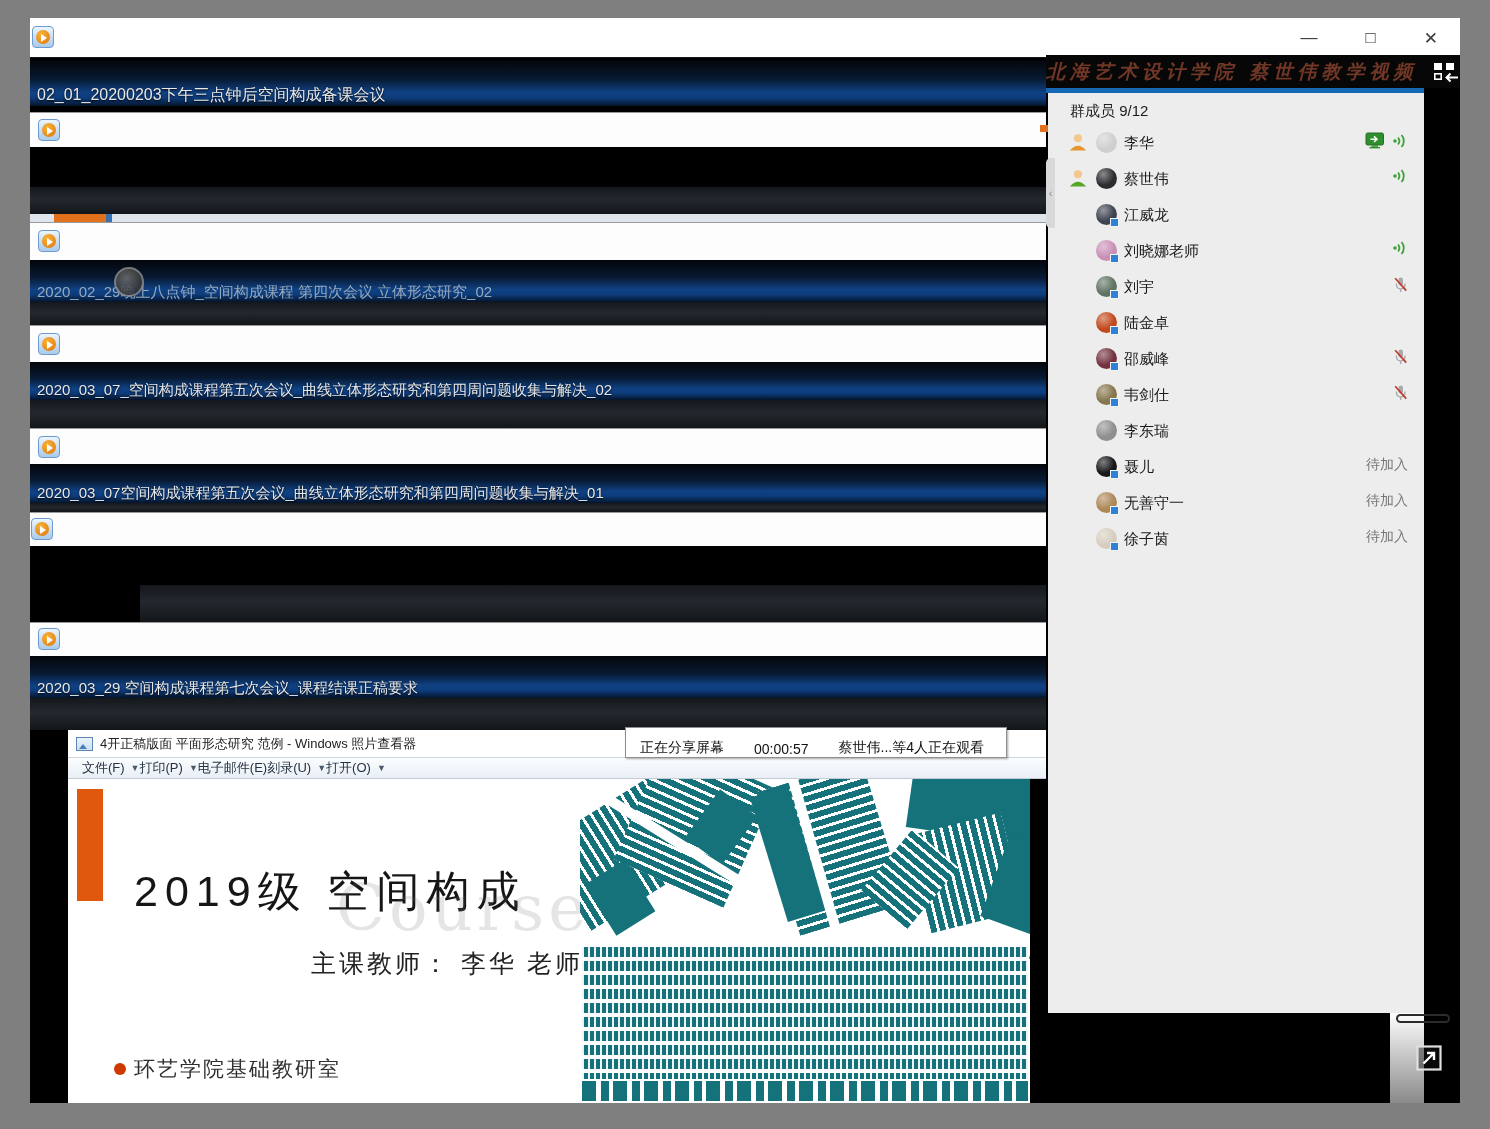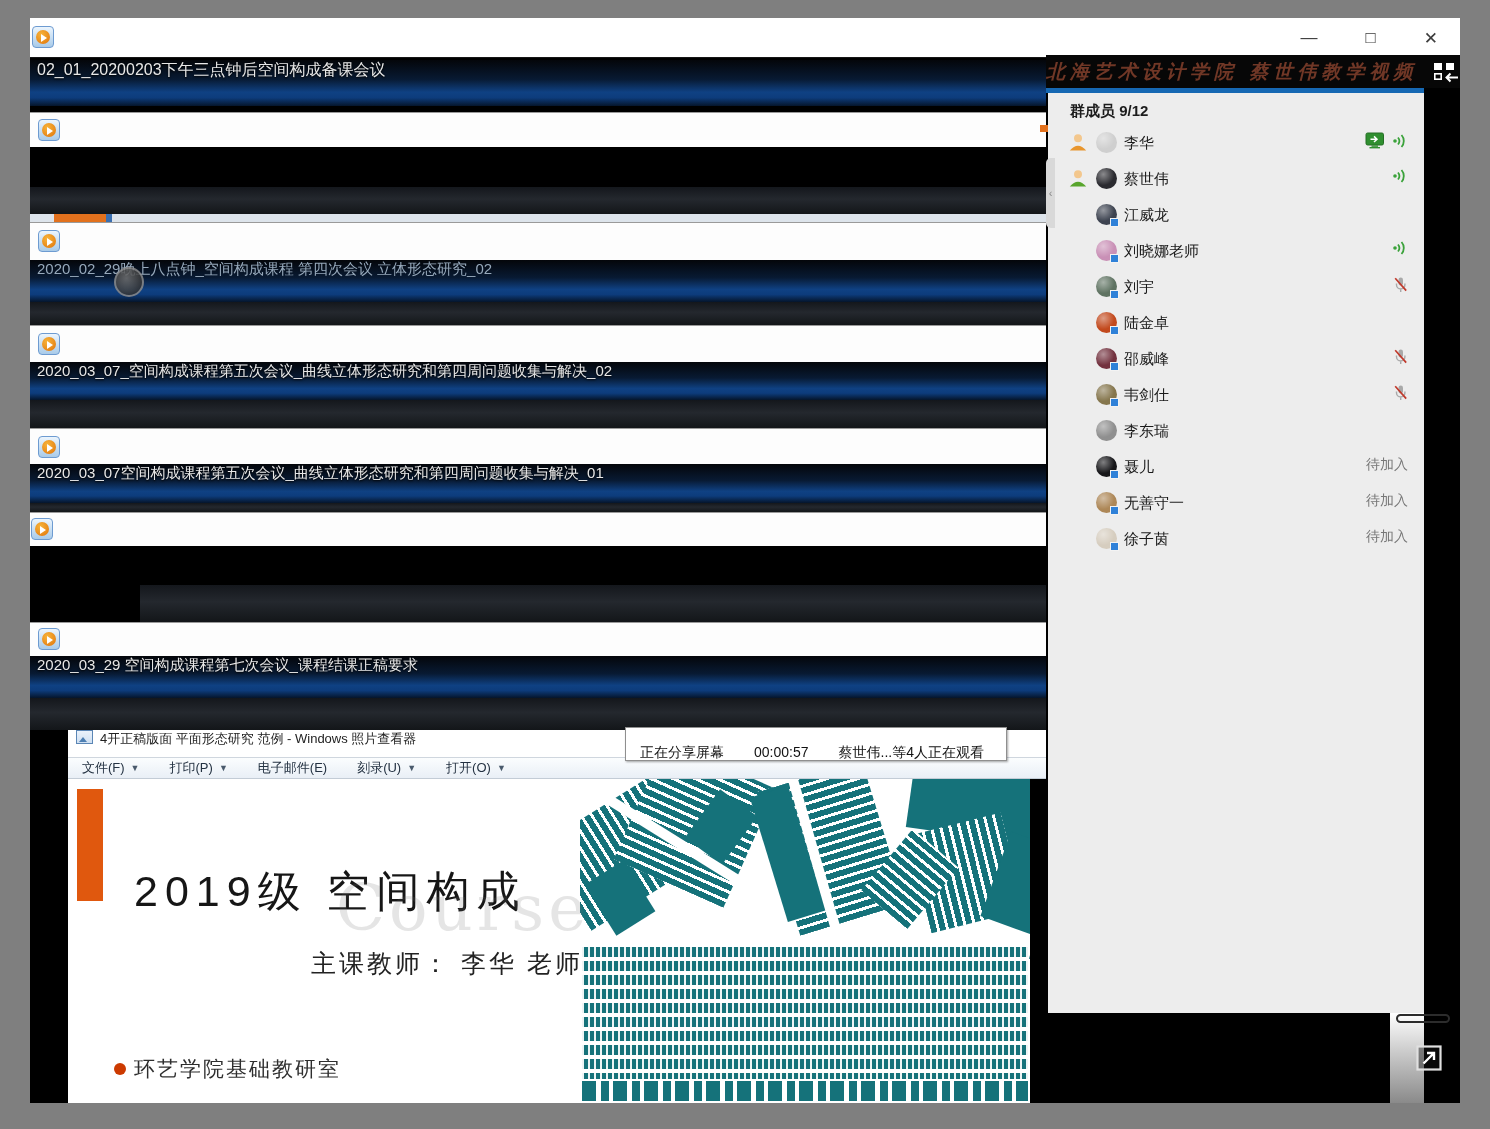--- a/index.html
+++ b/index.html
@@ -15,49 +15,49 @@
   
   .mp-icon{position:absolute;width:22px;height:22px;border-radius:4px;box-sizing:border-box;
            background:linear-gradient(180deg,#ecf5fd,#a9cbe9);border:1px solid #6d9bd1}
   .mp-core{position:absolute;left:3px;top:3px;width:14px;height:14px;border-radius:50%;
            background:radial-gradient(circle at 38% 32%,#f7b33a,#e0740a)}
   .mp-tri{position:absolute;left:8px;top:7px;width:0;height:0;border-left:6px solid #fff;
           border-top:4px solid transparent;border-bottom:4px solid transparent}
 
   
   .ws{left:0;width:1016px;background:#fdfdfd;border-top:1px solid #9a9a9a;box-sizing:border-box}
-  .tbar{left:0;width:1016px;color:#e8e8e8;font-size:15px;display:flex;align-items:flex-start;
+  .tbar{left:0;width:1016px;color:#e8e8e8;font-size:15px;display:flex;align-items:flex-end;
         padding-left:7px;box-sizing:border-box;white-space:nowrap;overflow:hidden;
         background:linear-gradient(180deg,#04060a 0%,#081a33 42%,#0f4183 70%,#0d3c7c 82%,#05152b 100%);
         text-shadow:0 1px 2px #000}
   .tbar.first{font-size:16px}
   .tbar .ghost-cam{position:absolute;left:84px;top:7px;width:26px;height:26px;border-radius:50%;
         background:radial-gradient(circle at 40% 35%,#707070,#1c1c1c);border:2px solid #8b8b8b;opacity:.85}
   .faded{color:#97a9bb;text-shadow:none}
   .vbody{left:0;width:1016px;background:linear-gradient(180deg,#14171c 0%,#24282e 45%,#131619 100%)}
   .blackblock{left:0;width:110px;background:#000}
   .progress{left:0;width:1016px;height:8px;background:#dde4eb}
   .progress .seg-orange{position:absolute;left:24px;top:0;width:52px;height:8px;background:#e2711d}
   .progress .seg-blue{position:absolute;left:76px;top:0;width:6px;height:8px;background:#3a6fb0}
 
   
   .pv-titlebar{left:38px;top:712px;width:978px;height:28px;background:#fff;border-bottom:1px solid #cfd6de;
-        display:flex;gap:7px;padding-left:8px;box-sizing:border-box;font-size:13px;color:#222}
+        display:flex;align-items:center;gap:7px;padding-left:8px;box-sizing:border-box;font-size:13px;color:#222}
   .pv-ico{width:15px;height:12px;border:1px solid #5b86b5;background:linear-gradient(180deg,#eaf2fb,#cfe0f2);position:relative}
   .pv-ico::after{content:"";position:absolute;left:2px;bottom:1px;border-left:4px solid transparent;border-right:4px solid transparent;border-bottom:5px solid #4d7fb3}
   .pv-menubar{left:38px;top:740px;width:978px;height:21px;background:linear-gradient(180deg,#fbfdfe,#e9eff6);
-        border-bottom:1px solid #c3ccd6;display:flex;align-items:center;gap:30px;padding-left:14px;box-sizing:border-box;
+        border-bottom:1px solid #c3ccd6;display:flex;align-items:center;padding-left:14px;box-sizing:border-box;
         font-size:13px;color:#243242}
   .menu-item{display:flex;align-items:center;gap:6px;cursor:default}
   .menu-item .caret{font-size:9px;color:#4a5a6c}
 
   
   .share-bar{left:595px;top:709px;width:382px;height:31px;background:#fff;border:1px solid #8f8f8f;
-        box-shadow:1px 1px 2px rgba(0,0,0,.35);display:flex;align-items:flex-start;gap:30px;
-        padding:16px 14px;box-sizing:border-box;font-size:14px;color:#111;z-index:40;white-space:nowrap}
+        box-shadow:1px 1px 2px rgba(0,0,0,.35);display:flex;align-items:flex-end;gap:30px;
+        padding:0 14px;box-sizing:border-box;font-size:14px;color:#111;z-index:40;white-space:nowrap}
 
   
   .slide{left:38px;top:761px;width:962px;height:324px;background:#fff;overflow:hidden}
   .slide-bar{position:absolute;left:9px;top:10px;width:26px;height:112px;background:#e0580e}
   .slide-title{position:absolute;left:66px;top:84px;font-size:43px;font-weight:normal;color:#161616;letter-spacing:7px;white-space:nowrap}
   .slide-teacher{position:absolute;left:243px;top:168px;font-size:25px;color:#222;letter-spacing:3px;white-space:nowrap}
   .slide-bullet{position:absolute;left:66px;top:276px;font-size:21px;color:#2e2e2e;letter-spacing:2px;white-space:nowrap}
   .slide-dot{position:absolute;left:46px;top:284px;width:12px;height:12px;border-radius:50%;background:#cc3a00}
   .slide-watermark{position:absolute;left:268px;top:92px;font-size:64px;color:rgba(110,110,110,.18);
         font-family:"DejaVu Serif","Liberation Serif",serif;letter-spacing:4px;z-index:3;white-space:nowrap}
@@ -72,21 +72,21 @@
                 repeating-linear-gradient(180deg,#15727a 0 10px,#ffffff 10px 14px)}
   .map-chunky{left:2px;top:302px;width:446px;height:20px;
      background:repeating-linear-gradient(90deg,#15727a 0 14px,#fff 14px 19px,#15727a 19px 27px,#fff 27px 31px)}
 
   
   .wm-strip{left:1016px;top:37px;width:414px;height:33px;background:#070707;display:flex;align-items:center;overflow:hidden}
   .wm-text{font-family:"DejaVu Serif","Liberation Serif",serif;font-style:italic;font-weight:bold;
         font-size:19px;color:#703726;letter-spacing:5px;white-space:nowrap}
   .blue-line{left:1016px;top:70px;width:378px;height:5px;background:#1668b3}
   .panel{left:1018px;top:75px;width:376px;height:920px;background:#ededed}
-  .panel-header{position:absolute;left:22px;top:9px;font-size:15px;font-weight:700;color:#1c1c1c}
+  .panel-header{position:absolute;left:22px;top:9px;font-size:15px;font-weight:400;color:#1c1c1c}
   .orange-sliver{left:1010px;top:107px;width:8px;height:7px;background:#e2711d}
   .collapse-handle{left:1016px;top:140px;width:9px;height:70px;background:#d9d9d9;border-radius:5px 0 0 5px;
         color:#8a8a8a;font-size:11px;display:flex;align-items:center;justify-content:center}
 
   .member-list{position:absolute;left:0;top:32px;width:376px}
   .member-row{position:absolute;left:0;width:376px;height:36px}
   .role-ico{position:absolute;left:20px;top:7px}
   .avatar{position:absolute;left:48px;top:7px;width:21px;height:21px;border-radius:50%}
   .badge{position:absolute;right:-2px;bottom:-2px;width:9px;height:9px;background:#2f81d8;border:1px solid #f3f3f3;box-sizing:border-box}
   .member-name{position:absolute;left:76px;top:9px;font-size:15px;color:#1a1a1a;white-space:nowrap}

